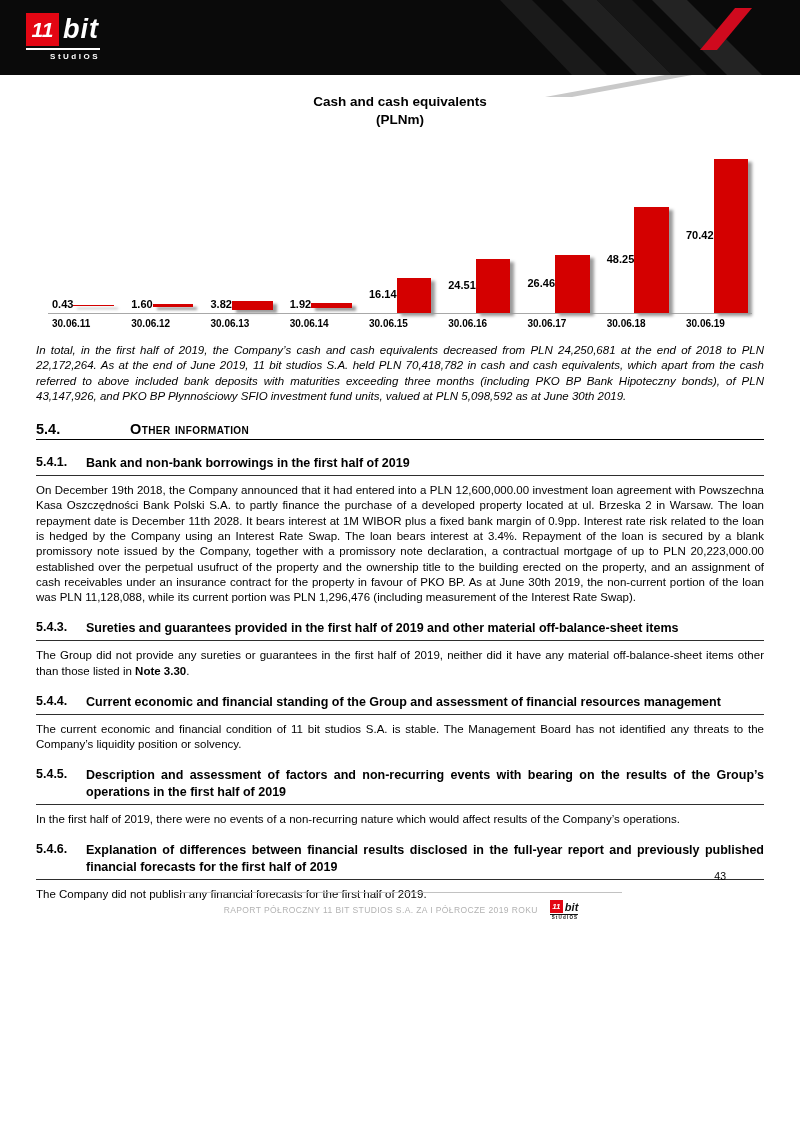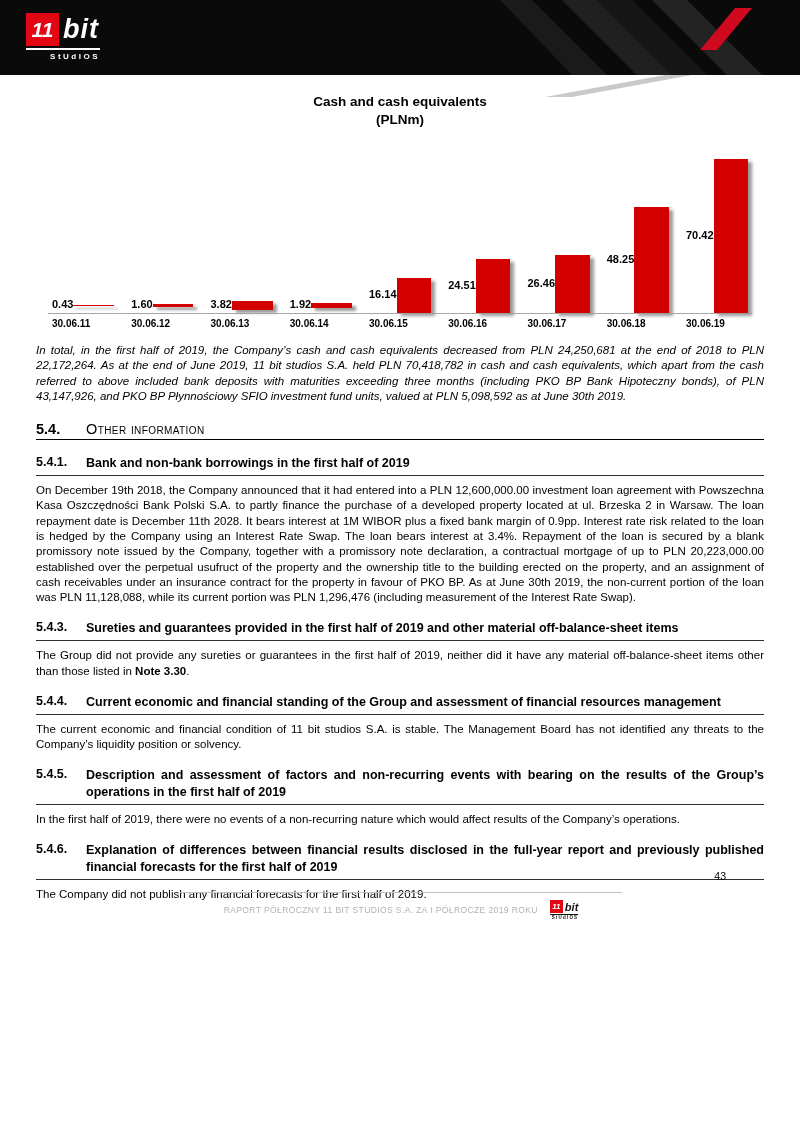--- a/index.html
+++ b/index.html
@@ -27,23 +27,23 @@
   .chart-bars { display:flex; align-items:flex-end; justify-content:space-between;
                 height:180px; border-bottom:1px solid #a8a8a8; padding:0 4px; margin-top:6px; }
   .chart-col { width:62px; display:flex; flex-direction:row; align-items:center; justify-content:flex-end; }
   .bar-value { font-size:11px; font-weight:700; margin-bottom:3px; white-space:nowrap; }
   .bar { width:54px; box-shadow:4px 3px 3px #9b9b9b; }
   .chart-ticks { display:flex; justify-content:space-between; padding:0 4px; margin-top:4px; }
   .tick { width:62px; font-size:10px; font-weight:700; }
 
   
   .body-par { font-size:11.5px; line-height:1.33; text-align:justify; margin-top:14px;font-style:italic; }
-  .sec54 { display:flex; align-items:baseline; margin-top:17px; border-bottom:1px solid #000; padding-bottom:2px; }
+  .sec54 { display:flex; align-items:baseline; margin-top:17px; border-bottom:1px solid #000; padding-bottom:2px;gap:44px; }
   .sec54-num { width:50px; flex:none; font-size:14.5px; font-weight:700; }
-  .sec54-title { font-size:14.5px; font-weight:400; font-variant:small-caps; letter-spacing:0.4px; }
+  .sec54-title { font-size:14.5px; font-weight:700; font-variant:small-caps; letter-spacing:0.4px; }
   .sub-head { display:flex; margin-top:15px; border-bottom:1px solid #2e2e2e; padding-bottom:3px; }
   .sub-num { width:50px; flex:none; font-size:12.5px; font-weight:700; }
   .sub-title { flex:1; font-size:12.5px; font-weight:700; line-height:1.35; text-align:justify; }
   .sub-body { font-size:11.5px; line-height:1.33; text-align:justify; margin-top:7px; }
   .b { font-weight:700; }
 
   
   .footer { position:absolute; left:72px; right:72px; bottom:26px; }
   .page-num { text-align:right; font-size:10.5px; margin-bottom:10px; padding-right:2px; }
   .footer-band { margin-left:108px; width:442px; border-top:1px solid #c2c2c2; padding-top:7px;

